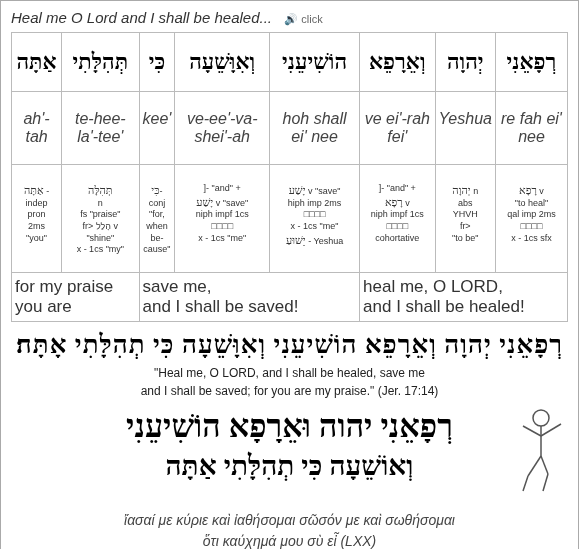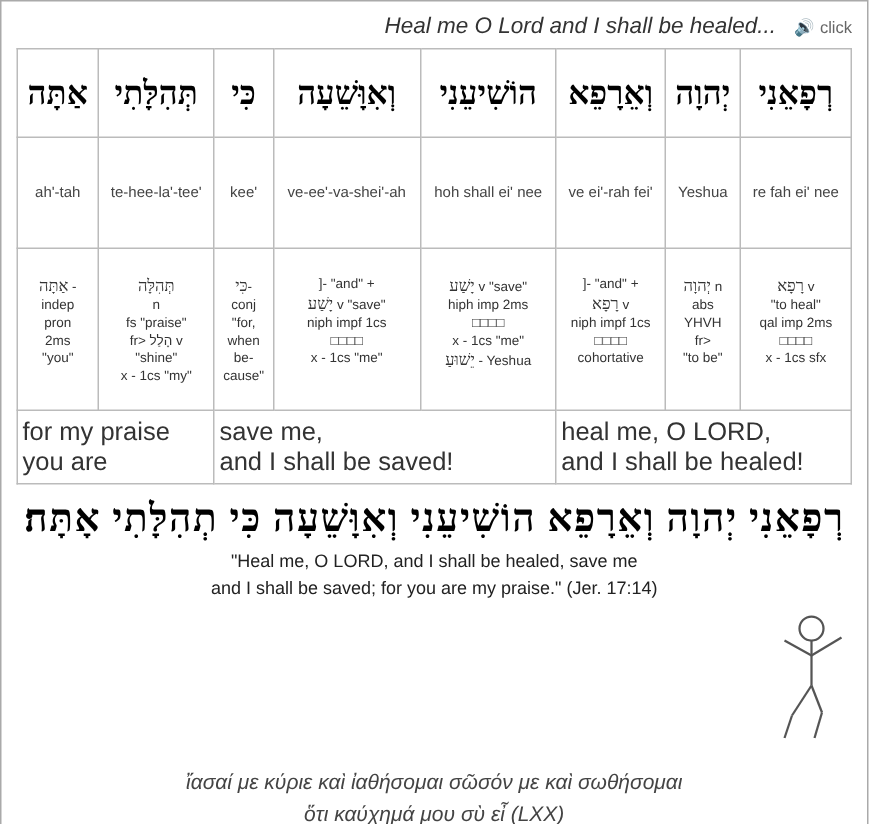--- a/index.html
+++ b/index.html
@@ -10,21 +10,21 @@
       font-family: Arial, sans-serif;
       font-size: 12px;
       color: #222;
       border: 1px solid #aaa;
     }
     .page {
       padding: 8px 10px 8px 10px;
     }
     
     .title-row {
-      text-align: right;
+      text-align: left;
       font-style: italic;
       font-size: 15px;
       margin-bottom: 6px;
       color: #333;
     }
     .title-row .click-icon {
       font-style: normal;
       font-size: 11px;
       color: #666;
     }
@@ -42,23 +42,24 @@
     }
     .hebrew-large {
       font-size: 22px;
       font-weight: bold;
       direction: rtl;
       font-family: "SBL Hebrew", "Times New Roman", serif;
       color: #000;
       white-space: nowrap;
     }
     .transliteration {
-      font-size: 10px;
+      font-style: italic;
+      font-size: 16px;
       color: #444;
-      margin: 15px 0;
+      margin: 2px 0;
     }
     .parsing-block {
       font-size: 9px;
       text-align: center;
       line-height: 1.3;
       color: #333;
       margin-top: 2px;
     }
     .parsing-block .heb-small {
       direction: rtl;
@@ -294,20 +295,24 @@
   <div class="hebrew-line-large">רְפָאֵנִי יְהוָה וְאֵרָפֵא הוֹשִׁיעֵנִי וְאִוָּשֵׁעָה כִּי תְהִלָּתִי אָתָּה׃</div>
 
   <div class="quote-block">
     "Heal me, O LORD, and I shall be healed, save me<br>
     and I shall be saved; for you are my praise." (Jer. 17:14)
   </div>
 
   <div class="art-section" style="min-height:100px;">
 
 
+    <div class="art-hebrew">
+      <div>רְפָאֵנִי יהוה וּאֵרָפָא הוֹשִׁיעֵנִי</div>
+      <div class="line2">וְאוֹשֵׁעָה כִּי תְהִלָּתִי אַתָּה</div>
+    </div>
 
     <div class="fig-right">
       <svg width="55" height="90" viewBox="0 0 55 90">
         <circle cx="28" cy="12" r="8" fill="none" stroke="#555" stroke-width="1.5"></circle>
         <line x1="28" y1="20" x2="28" y2="50" stroke="#555" stroke-width="1.5"></line>
         <line x1="28" y1="30" x2="10" y2="20" stroke="#555" stroke-width="1.5"></line>
         <line x1="28" y1="30" x2="48" y2="18" stroke="#555" stroke-width="1.5"></line>
         <line x1="28" y1="50" x2="15" y2="70" stroke="#555" stroke-width="1.5"></line>
         <line x1="15" y1="70" x2="10" y2="85" stroke="#555" stroke-width="1.5"></line>
         <line x1="28" y1="50" x2="35" y2="68" stroke="#555" stroke-width="1.5"></line>

